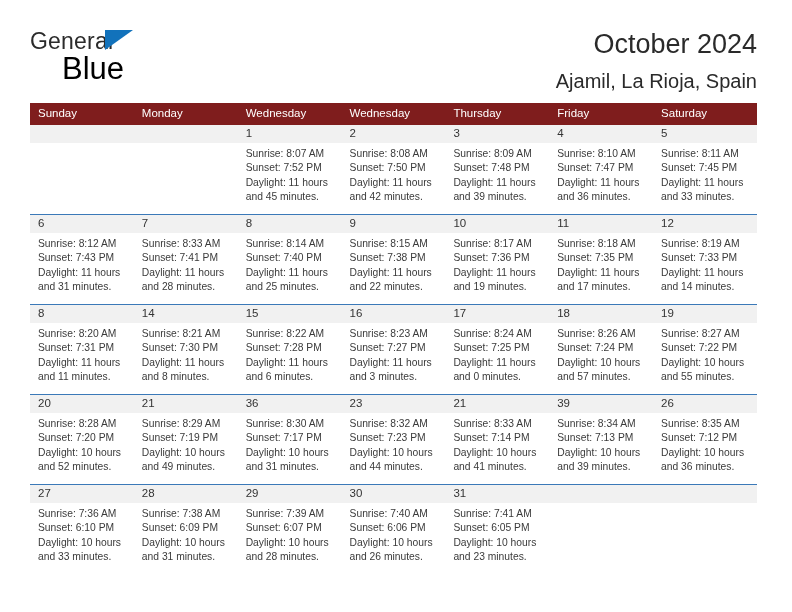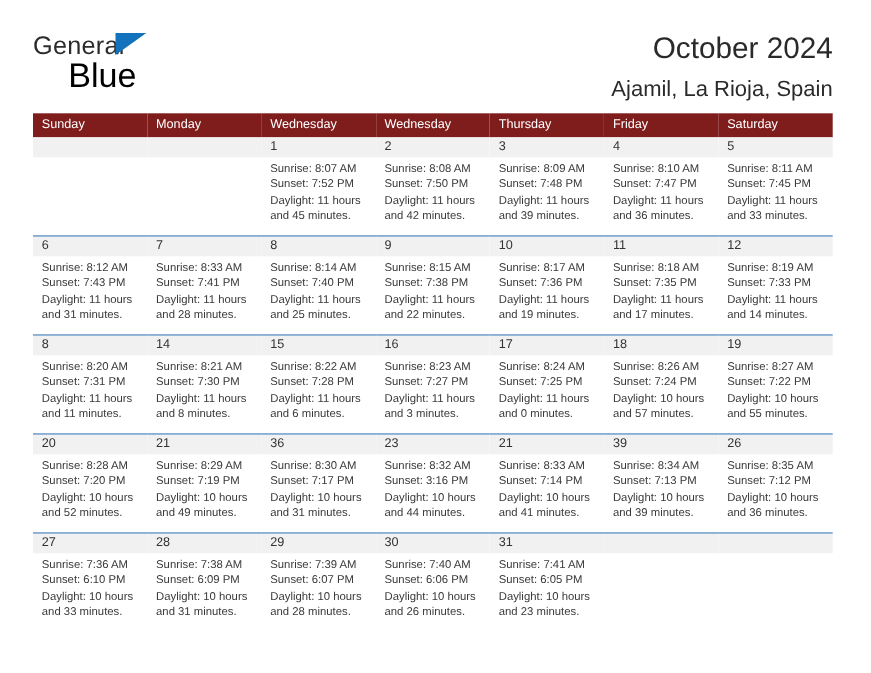--- a/index.html
+++ b/index.html
@@ -396,21 +396,21 @@
             <div>Sunrise: 8:30 AM</div>
             <div>Sunset: 7:17 PM</div>
             <div>Daylight: 10 hours</div>
             <div>and 31 minutes.</div>
           </div>
         </td>
         <td>
           <div class="daynum">23</div>
           <div class="details">
             <div>Sunrise: 8:32 AM</div>
-            <div>Sunset: 3:16 PM</div>
+            <div>Sunset: 7:23 PM</div>
             <div>Daylight: 10 hours</div>
             <div>and 44 minutes.</div>
           </div>
         </td>
         <td>
           <div class="daynum">21</div>
           <div class="details">
             <div>Sunrise: 8:33 AM</div>
             <div>Sunset: 7:14 PM</div>
             <div>Daylight: 10 hours</div>

